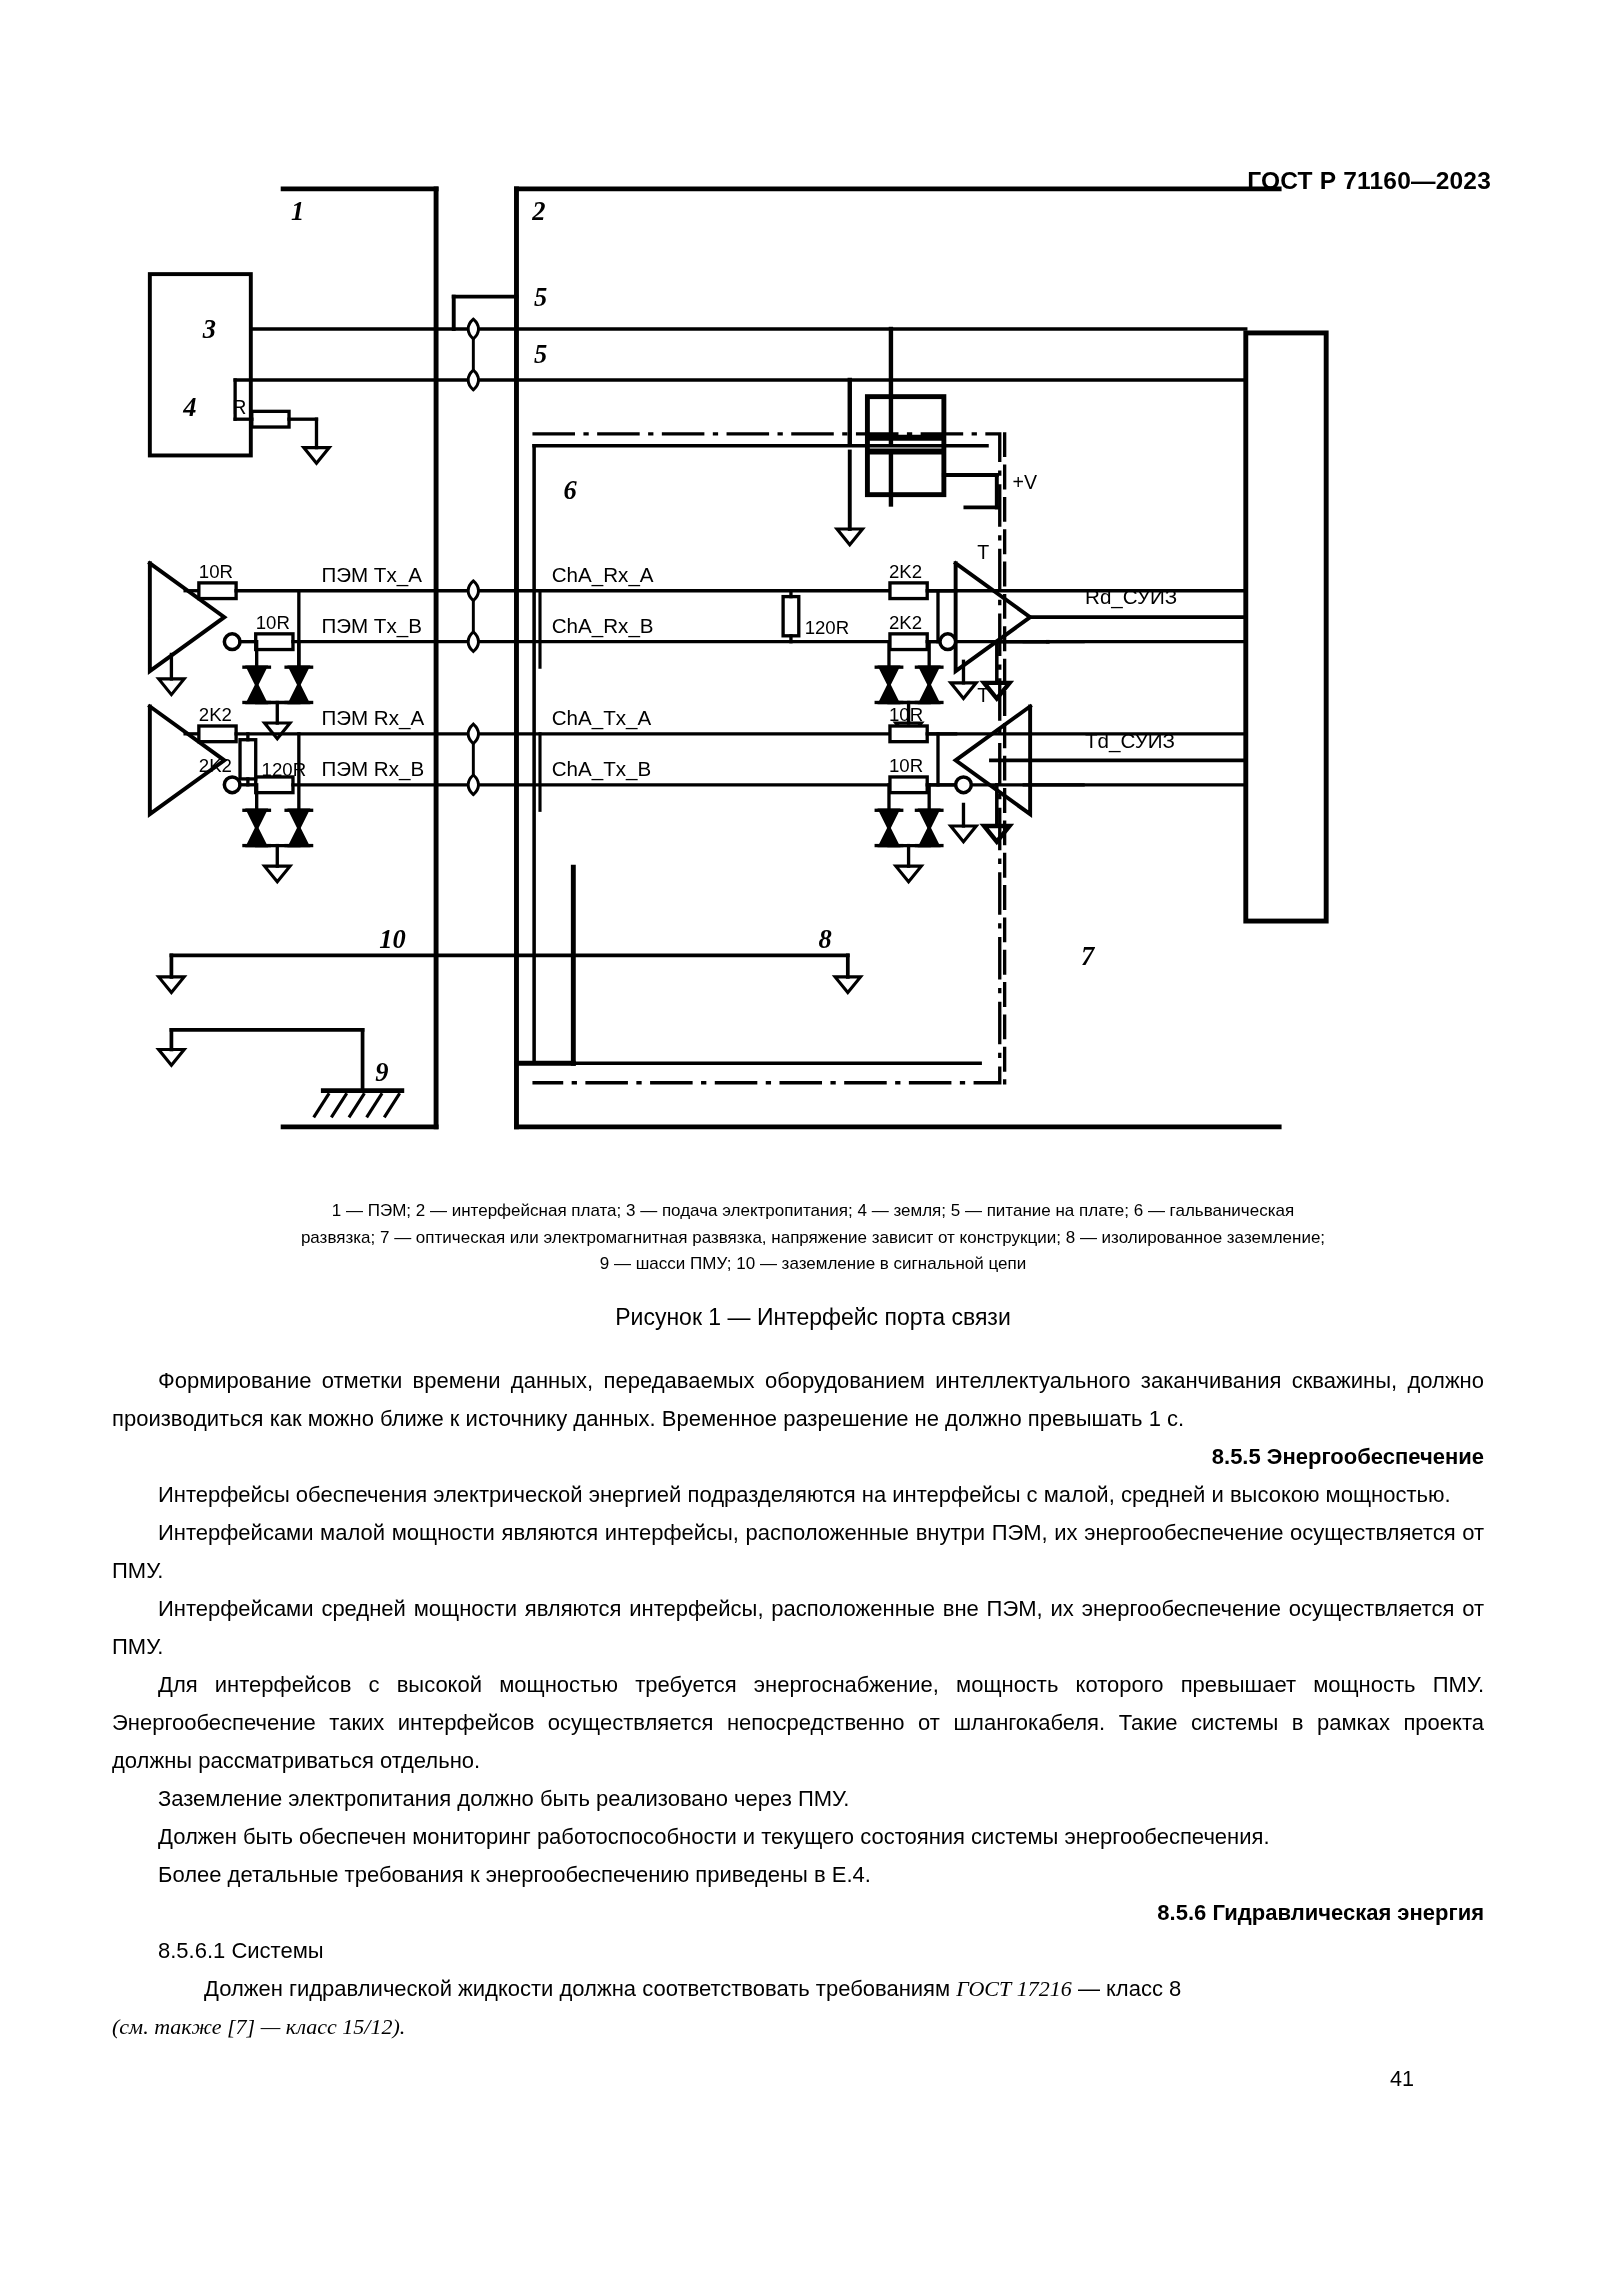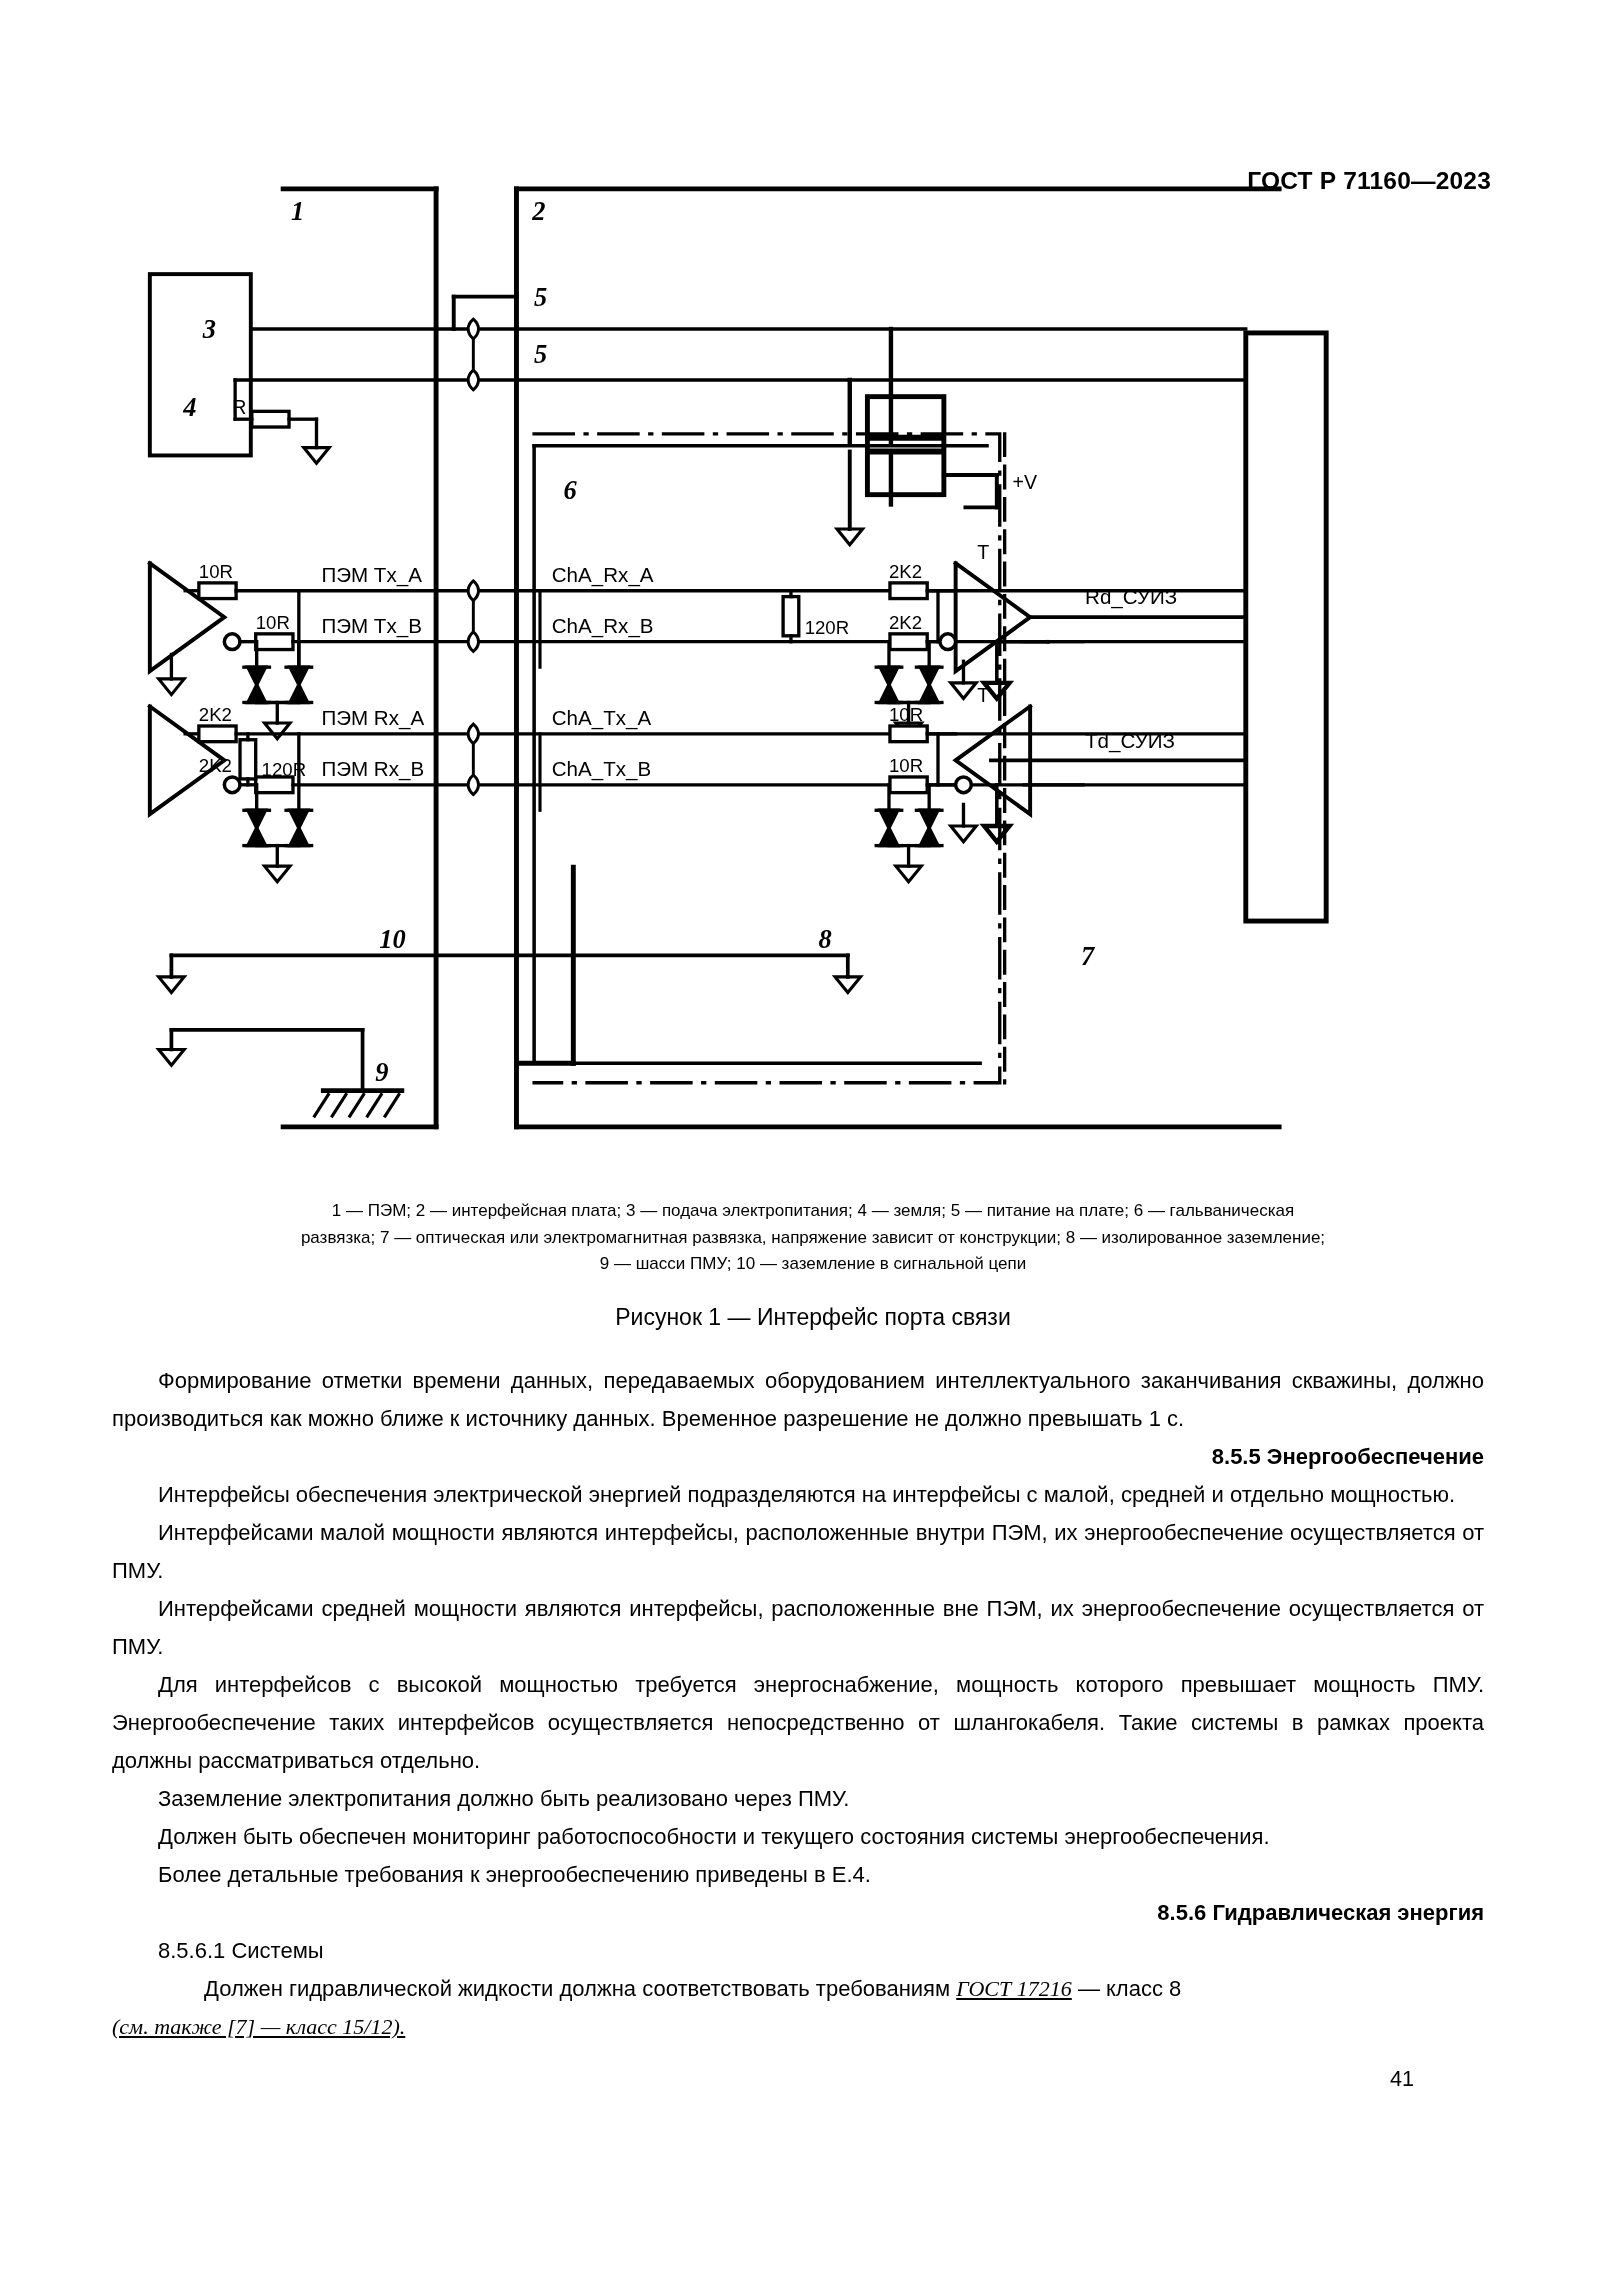--- a/index.html
+++ b/index.html
@@ -41,21 +41,21 @@
 
   
   .body{
     position:absolute;left:112px;top:1362px;width:1372px;
     font-size:22px;line-height:38px;
   }
   .body p{margin:0;text-align:justify;text-justify:inter-word;}
   .body p.ind{text-indent:46px;}
   .body p.h{font-weight:bold;text-indent:46px;text-align:right;}
   .body p.n{text-indent:46px;text-align:left;}
-  .body em{font-family:"Liberation Serif","DejaVu Serif",serif;font-style:italic;text-decoration:underline;}
+  .body em{font-family:"Liberation Serif","DejaVu Serif",serif;font-style:italic;}
 
   .pageno{
     position:absolute;left:1390px;top:2066px;
     font-size:21.6px;
   }
 </style>
 </head>
 <body>
 
 <div class="page">
@@ -423,21 +423,21 @@
   <div class="legend">
     <div>1 — ПЭМ; 2 — интерфейсная плата; 3 — подача электропитания; 4 — земля; 5 — питание на плате; 6 — гальваническая</div>
     <div>развязка; 7 — оптическая или электромагнитная развязка, напряжение зависит от конструкции; 8 — изолированное заземление;</div>
     <div>9 — шасси ПМУ; 10 — заземление в сигнальной цепи</div>
   </div>
   <div class="figtitle">Рисунок 1 — Интерфейс порта связи</div>
 
   <div class="body">
     <p class="ind">Формирование отметки времени данных, передаваемых оборудованием интеллектуального заканчивания скважины, должно производиться как можно ближе к источнику данных. Временное разрешение не должно превышать 1 с.</p>
     <p class="h">8.5.5 Энергообеспечение</p>
-    <p class="ind">Интерфейсы обеспечения электрической энергией подразделяются на интерфейсы с малой, средней и отдельно мощностью.</p>
+    <p class="ind">Интерфейсы обеспечения электрической энергией подразделяются на интерфейсы с малой, средней и высокою мощностью.</p>
     <p class="ind">Интерфейсами малой мощности являются интерфейсы, расположенные внутри ПЭМ, их энергообеспечение осуществляется от ПМУ.</p>
     <p class="ind">Интерфейсами средней мощности являются интерфейсы, расположенные вне ПЭМ, их энергообеспечение осуществляется от ПМУ.</p>
     <p class="ind">Для интерфейсов с высокой мощностью требуется энергоснабжение, мощность которого превышает мощность ПМУ. Энергообеспечение таких интерфейсов осуществляется непосредственно от шлангокабеля. Такие системы в рамках проекта должны рассматриваться отдельно.</p>
     <p class="n">Заземление электропитания должно быть реализовано через ПМУ.</p>
     <p class="ind">Должен быть обеспечен мониторинг работоспособности и текущего состояния системы энергообеспечения.</p>
     <p class="n">Более детальные требования к энергообеспечению приведены в Е.4.</p>
     <p class="h">8.5.6 Гидравлическая энергия</p>
     <p class="n">8.5.6.1 Системы</p>
     <p class="n"><span style="display:inline-block;width:46px"></span><span>Должен гидравлической жидкости должна соответствовать требованиям </span><em>ГОСТ 17216</em><span> — класс 8 </span><br><em>(см. также [7] — класс 15/12).</em></p>
   </div>

